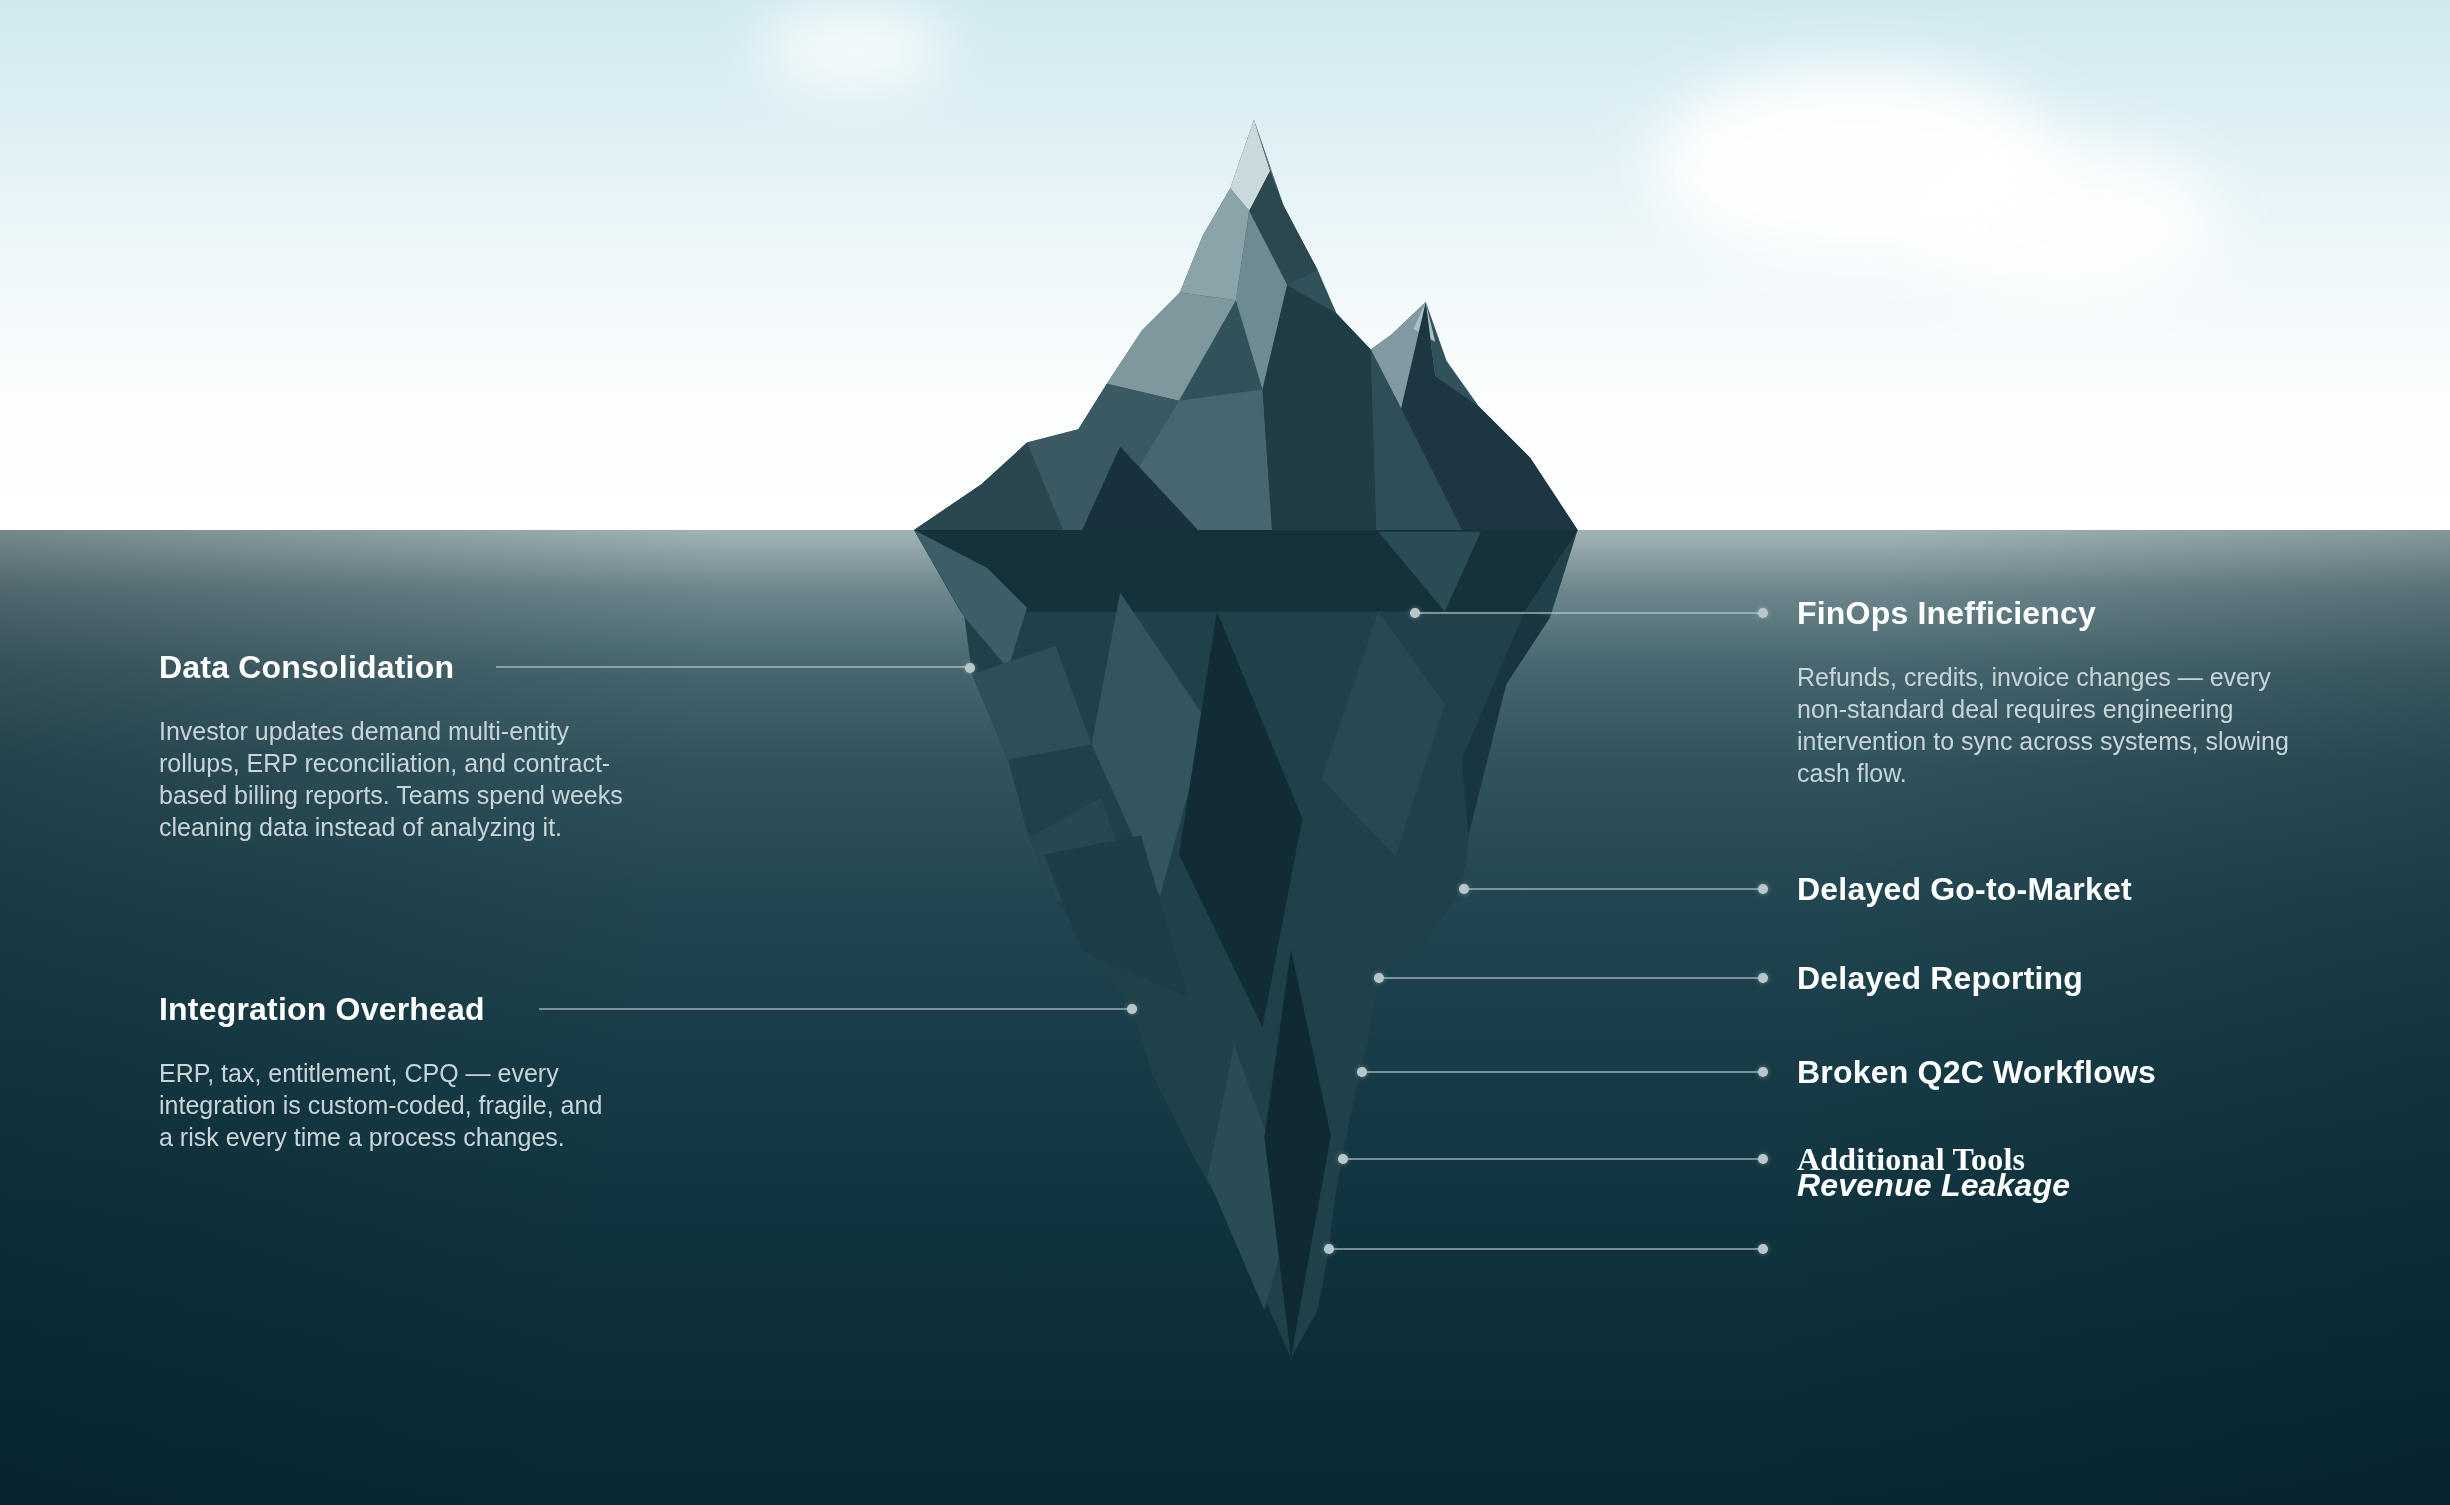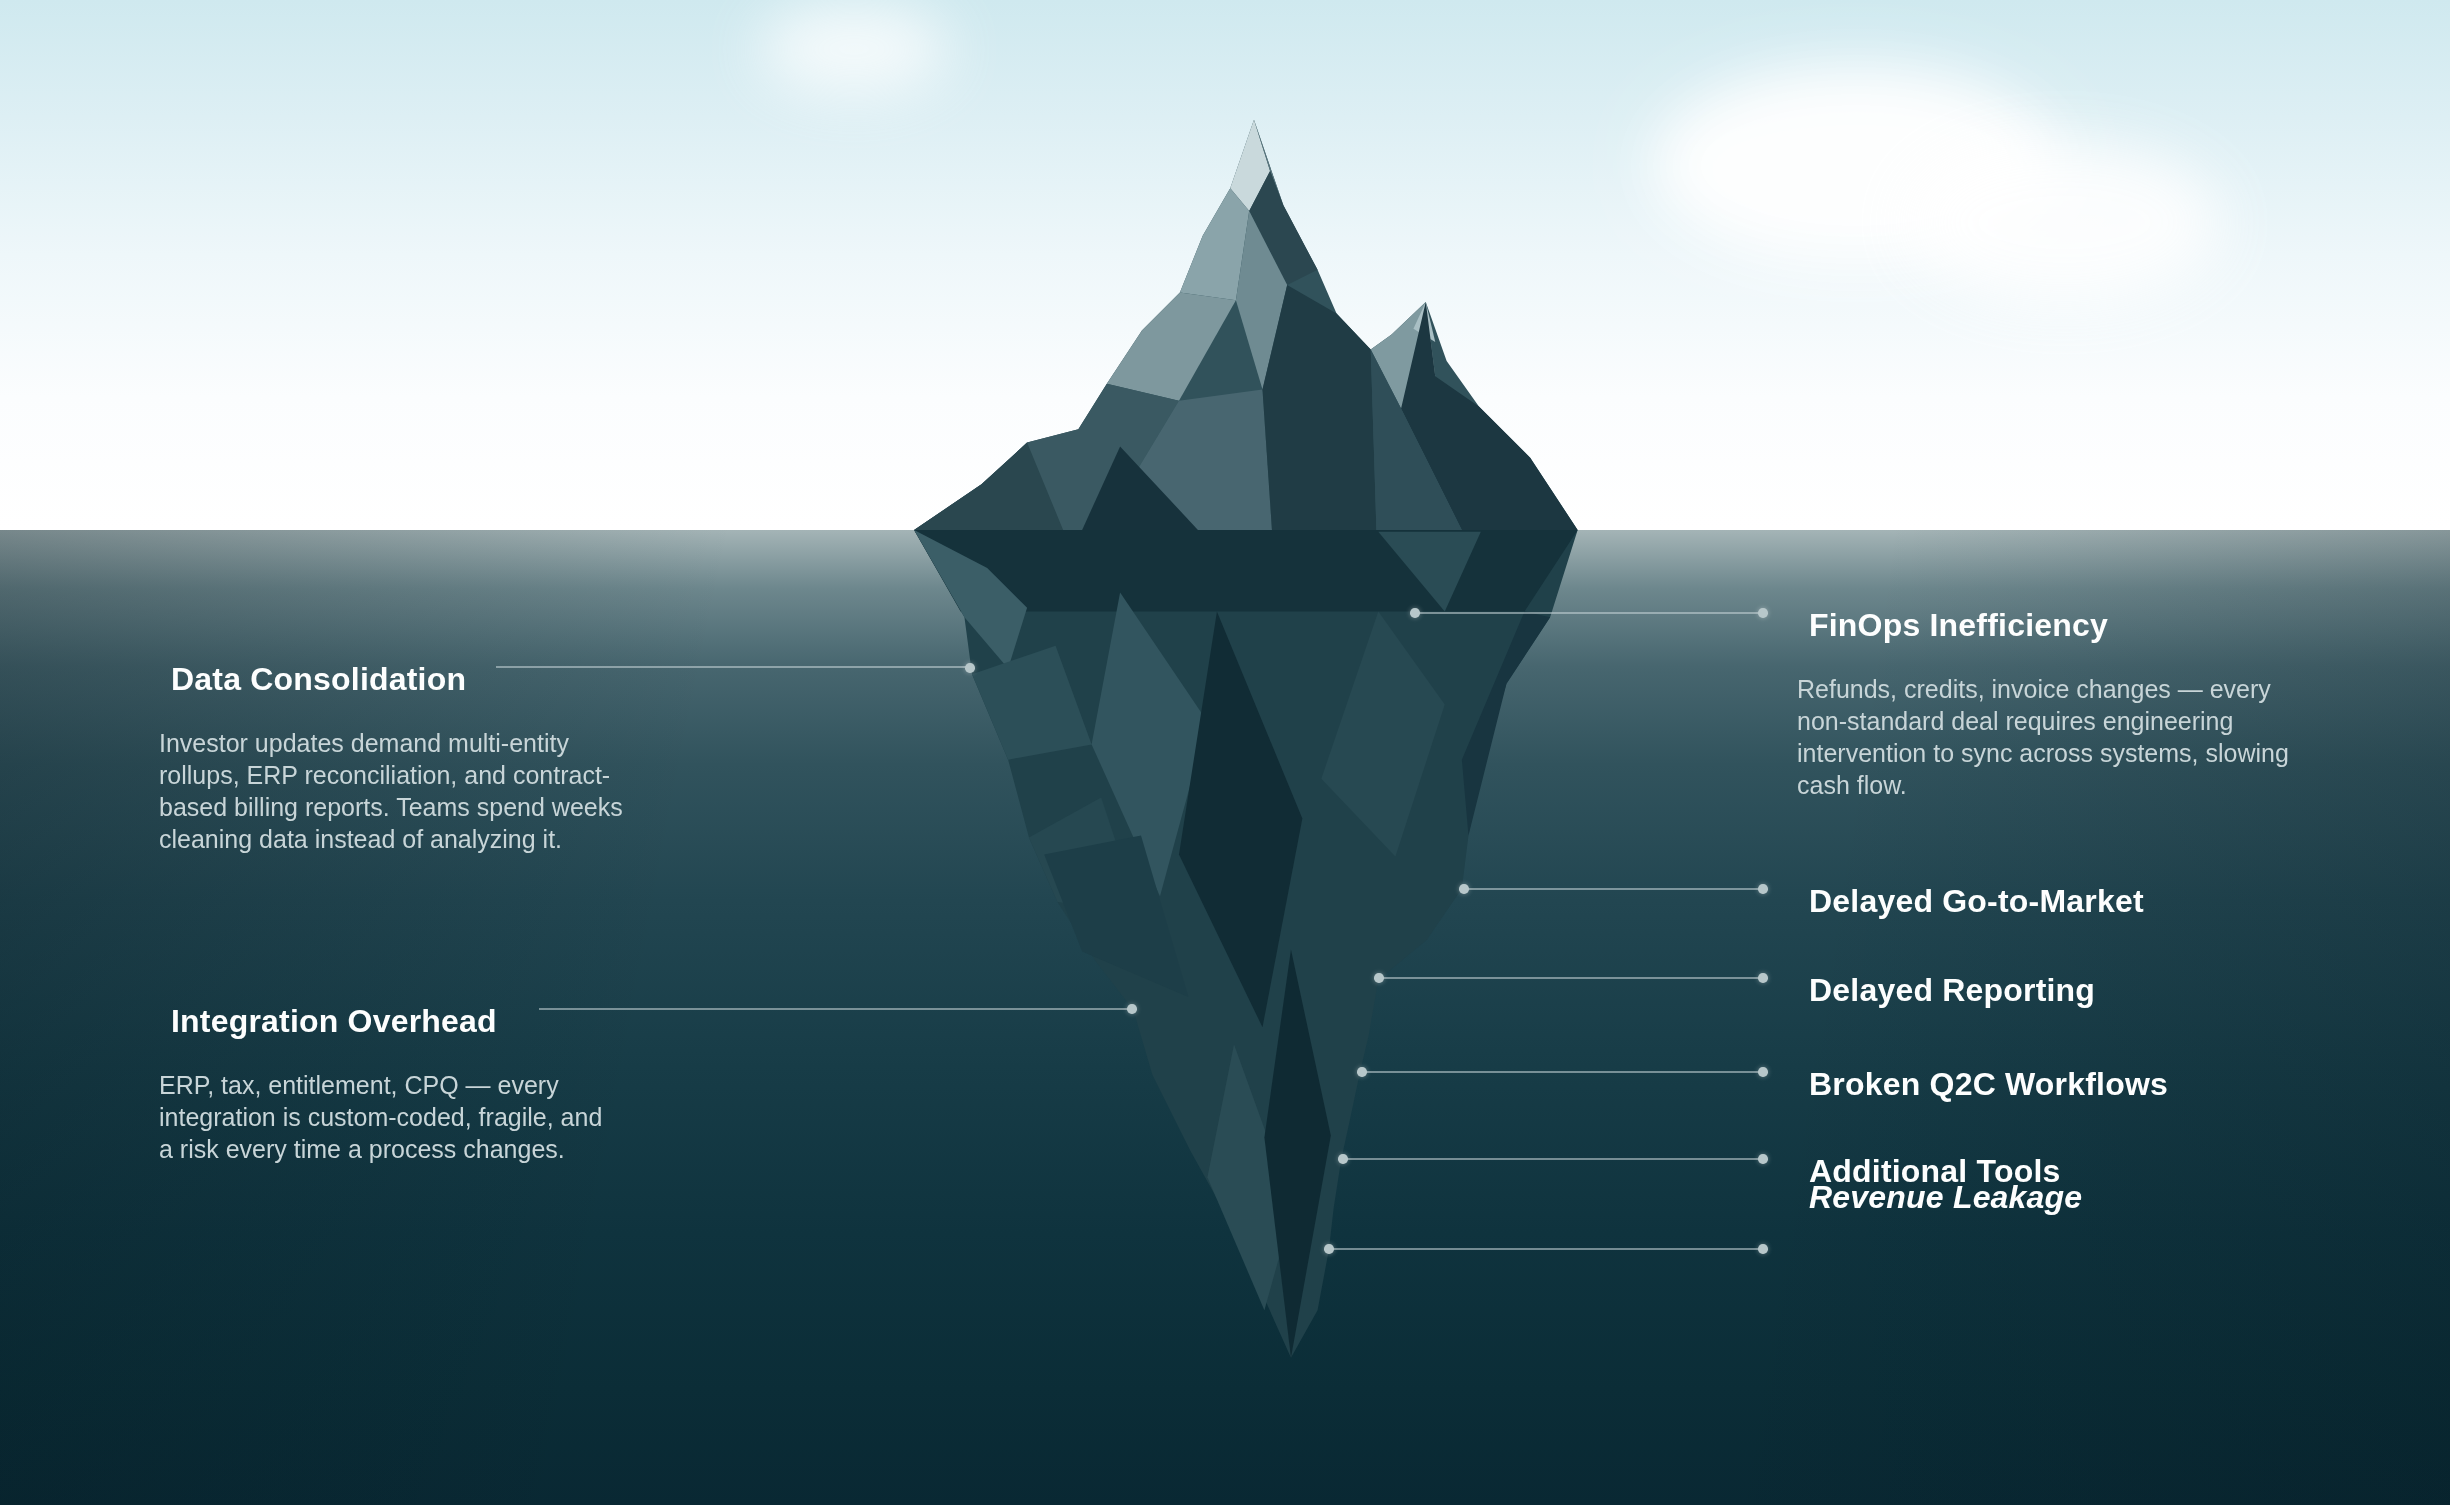--- a/index.html
+++ b/index.html
@@ -50,34 +50,34 @@
     background: rgba(200,214,217,.55);
   }
   .dot {
     position: absolute; width: 9.5px; height: 9.5px; border-radius: 50%;
     background: #b7c7ca;
     box-shadow: 0 0 5.7px rgba(255,255,255,.35);
   }
   
   .lbl { position: absolute; color: #ffffff; }
   .lbl h2 {
-    margin: 12px; font-size: 32px; line-height: 38px; font-weight: 700;
+    margin: 0; font-size: 32px; line-height: 38px; font-weight: 700;
     color: #fdfefe; letter-spacing: 0.2px; white-space: nowrap;
   }
   .lbl p {
     margin: 29px 0 0; font-size: 25px; line-height: 32px;
     font-weight: 400; color: #c8d5d8;
   }
   .lbl.dc { left: 159px; top: 648px; }  .lbl.dc p { max-width: 479px; }
   .lbl.io { left: 159px; top: 990px; } .lbl.io p { max-width: 446px; }
   .lbl.fo { left: 1797px; top: 594px; } .lbl.fo p { max-width: 494px; }
   .lbl.r1 { left: 1797px; top: 870px; }
   .lbl.r2 { left: 1797px; top: 959px; }
   .lbl.r3 { left: 1797px; top: 1053px; }
-  .lbl.r4 { left: 1797px; top: 1140px; }
+  .lbl.r4 { left: 1797px; top: 1140px; font-family: Liberation Serif, serif; }
   .lbl.r5 { left: 1797px; top: 1166px; font-style: italic; }
 </style>
 </head>
 <body>
 
 <div class="stage">
 
   <div class="sky">
     <div class="cloud c1"></div>
     <div class="cloud c2"></div>

